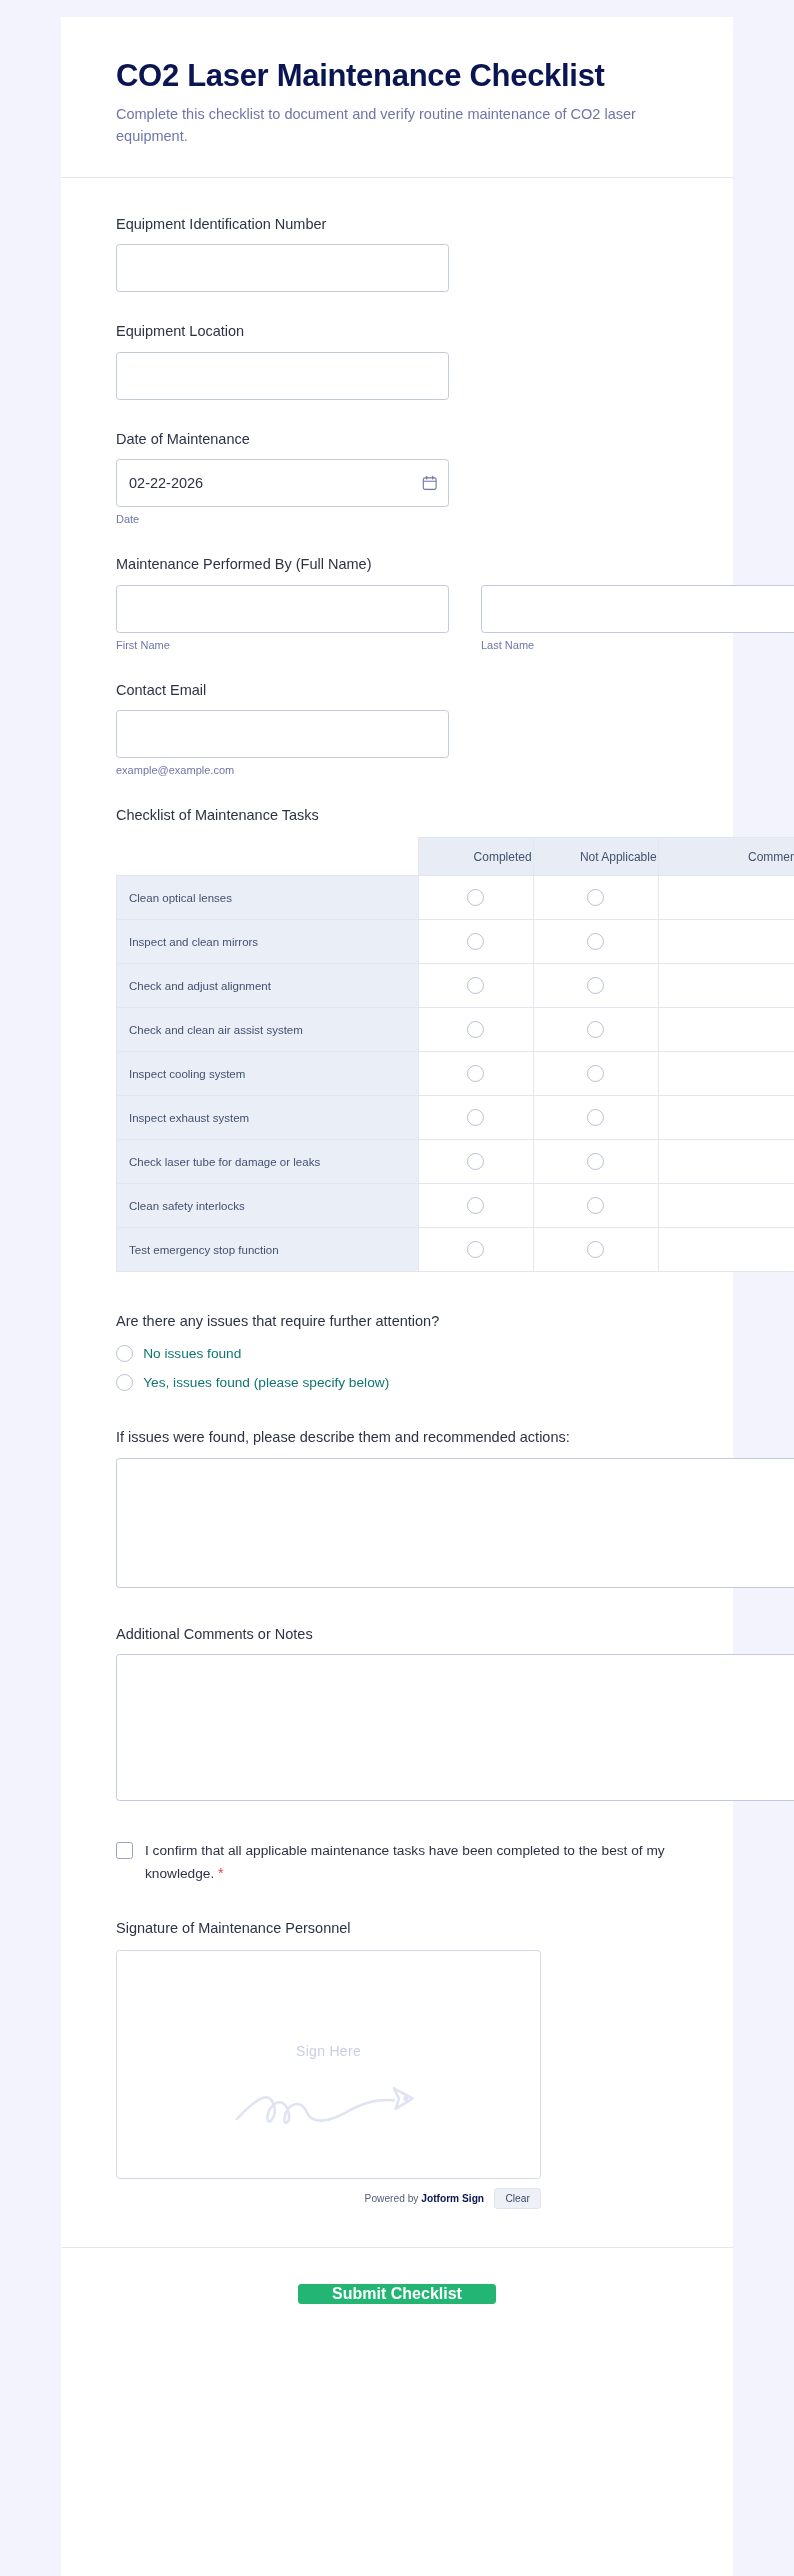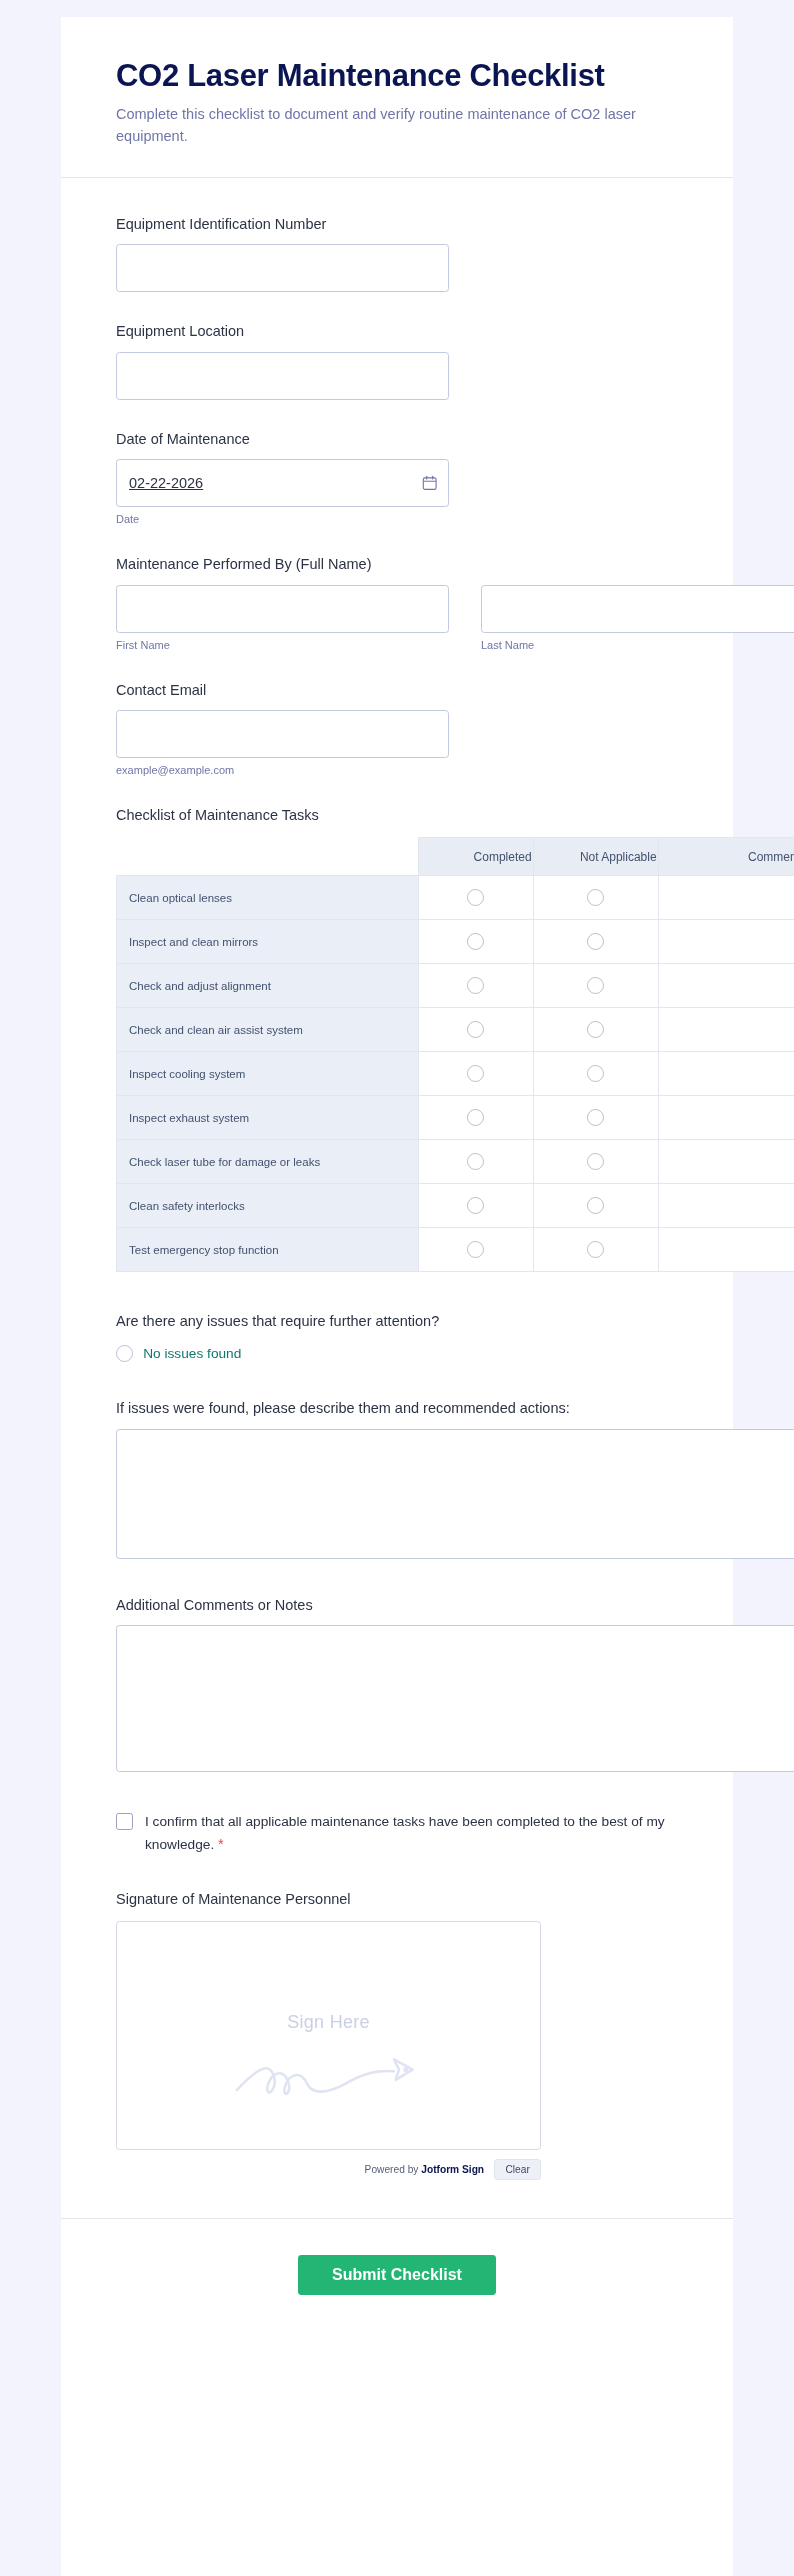--- a/index.html
+++ b/index.html
@@ -71,21 +71,21 @@
     font-size: 11px;
     color: #6f76a7;
     margin-top: 6px;
     display: block;
   }
   
   .date-wrap {
     position: relative;
     width: 333px;
   }
-  .date-wrap .text-input { width: 333px; padding-right: 38px; text-decoration: underline; }
+  .date-wrap .text-input { width: 333px; padding-right: 38px; }
   .cal-icon {
     position: absolute;
     right: 12px;
     top: 50%;
     transform: translateY(-50%);
     width: 15.4px; height: 15.4px;
     pointer-events: none;
   }
   
   .name-row {
@@ -201,21 +201,21 @@
     position: relative;
     margin-top: 12px;
     overflow: hidden;
   }
   .sign-here {
     position: absolute;
     left: 50%;
     top: 44%;
     transform: translate(-50%, -50%);
     color: #c9cfe4;
-    font-size: 18px;
+    font-size: 14px;
     letter-spacing: 0.3px;
   }
   .sig-scribble {
     position: absolute;
     left: 50%;
     top: 56%;
     transform: translateX(-50%);
   }
   .sig-footer {
     width: 425px;
@@ -247,21 +247,21 @@
     padding: 36px 0 51px 0;
     text-align: center;
   }
   .submit-btn {
     background: #22b573;
     color: #fff;
     border: none;
     border-radius: 3.4px;
     font-size: 16px;
     font-weight: bold;
-    padding: 11px 34px;
+    padding: 1px 34px;
     cursor: pointer;
     font-family: "Liberation Sans", sans-serif;
     min-width: 193px;
   }
 </style>
 </head>
 <body>
 
 <div class="form-card">
 
@@ -396,20 +396,24 @@
       </div>
     </div>
 
     <div class="field" style="margin-top:39px">
       <label class="field-label">Are there any issues that require further attention?</label>
       <div class="radio-list">
         <div class="radio-item">
           <span class="radio-circle"></span>
           <span>No issues found</span>
         </div>
+        <div class="radio-item">
+          <span class="radio-circle"></span>
+          <span>Yes, issues found (please specify below)</span>
+        </div>
       </div>
     </div>
 
     <div class="field" style="margin-top:36px">
       <label class="field-label">If issues were found, please describe them and recommended actions:</label>
       <textarea class="textarea" placeholder="" style=""></textarea>
     </div>
 
     <div class="field" style="margin-top:36px">
       <label class="field-label">Additional Comments or Notes</label>

